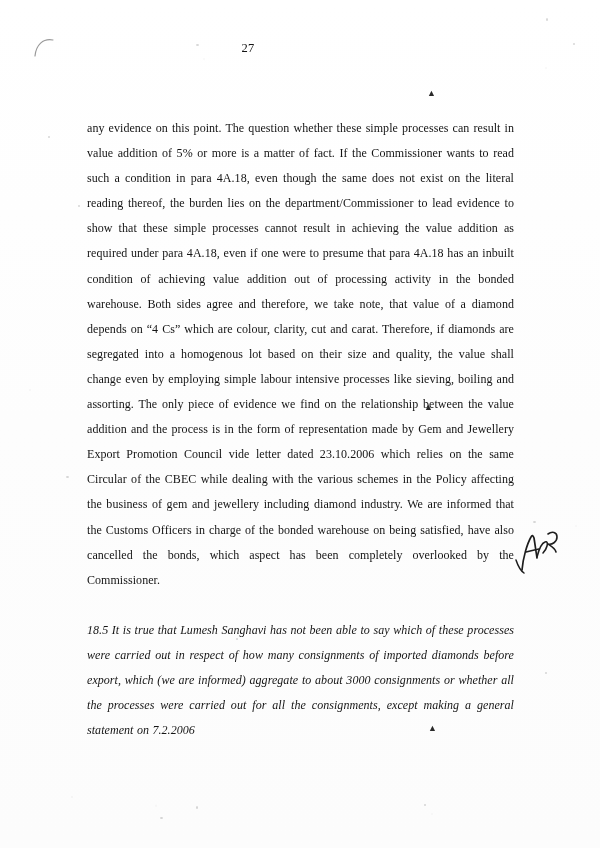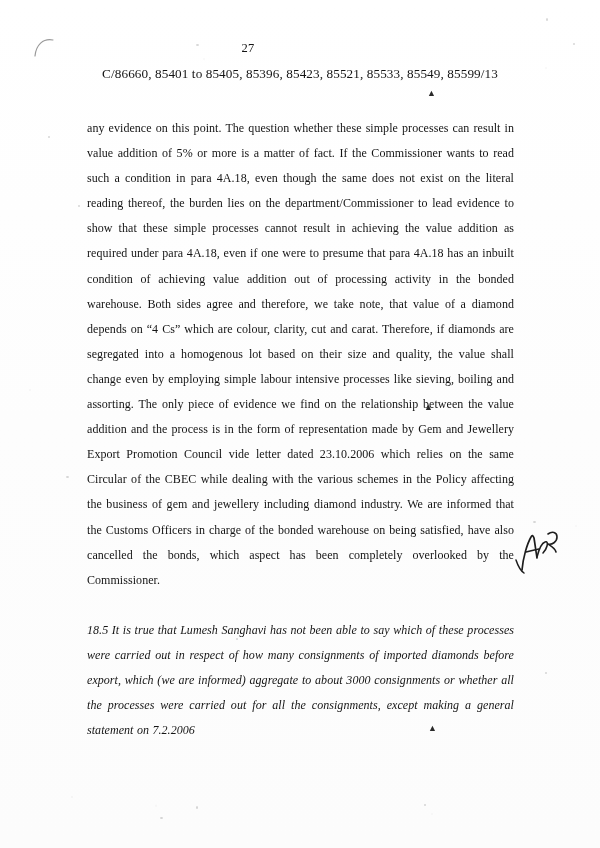--- a/index.html
+++ b/index.html
@@ -138,21 +138,20 @@
   <div class="speck" style="left:424px; top:804px; width:2px; height:2px;"></div>
   <div class="speck" style="left:236px; top:638px; width:2px; height:2px;"></div>
   <div class="speck" style="left:92px; top:352px; width:2px; height:2px;"></div>
 
   <svg class="corner-pen-mark" viewBox="0 0 26 22" aria-hidden="true">
     <path d="M2 20 C3 9, 10 2, 20 4" fill="none" stroke="#9a9a9a" stroke-width="1.2" stroke-linecap="round"></path>
   </svg>
 
   <div class="page-number">27</div>
 
-  <div class="case-number">C/86660, 85401 to 85405, 85396, 85423, 85521, 85533, 85549, 85599/13</div>
 
   <div class="insertion-caret caret-1">▲</div>
 
   <div class="body-block">
     <p class="para">any evidence on this point.  The question whether these simple processes can result in value addition of 5% or more is a matter of fact.  If the Commissioner wants to read such a condition in para 4A.18, even though the same does not exist on the literal reading thereof, the burden lies on the department/Commissioner to lead evidence to show that these simple processes cannot result in achieving the value addition as required under para 4A.18, even if one were to presume that para 4A.18 has an inbuilt condition of achieving value addition out of processing activity in the bonded warehouse.  Both sides agree and therefore, we take note, that value of a diamond depends on “4 Cs” which are colour, clarity, cut and carat.  Therefore, if diamonds are segregated into a homogenous lot based on their size and quality, the value shall change even by employing simple labour intensive processes like sieving, boiling and assorting.  The only piece of evidence we find on the relationship between the value addition and the process is in the form of representation made by Gem and Jewellery Export Promotion Council vide letter dated 23.10.2006 which relies on the same Circular of the CBEC while dealing with the various schemes in the Policy affecting the business of gem and jewellery including diamond industry.  We are informed that the Customs Officers in charge of the bonded warehouse on being satisfied, have also cancelled the bonds, which aspect has been completely overlooked by the Commissioner.</p>
     <p class="para">18.5  It is true that Lumesh Sanghavi has not been able to say which of these processes were carried out in respect of how many consignments of imported diamonds before export, which (we are informed) aggregate to about 3000 consignments or whether all the processes were carried out for all the consignments, except making a general statement on 7.2.2006</p>
   </div>
 
   <div class="insertion-caret caret-2">▲</div>
 

